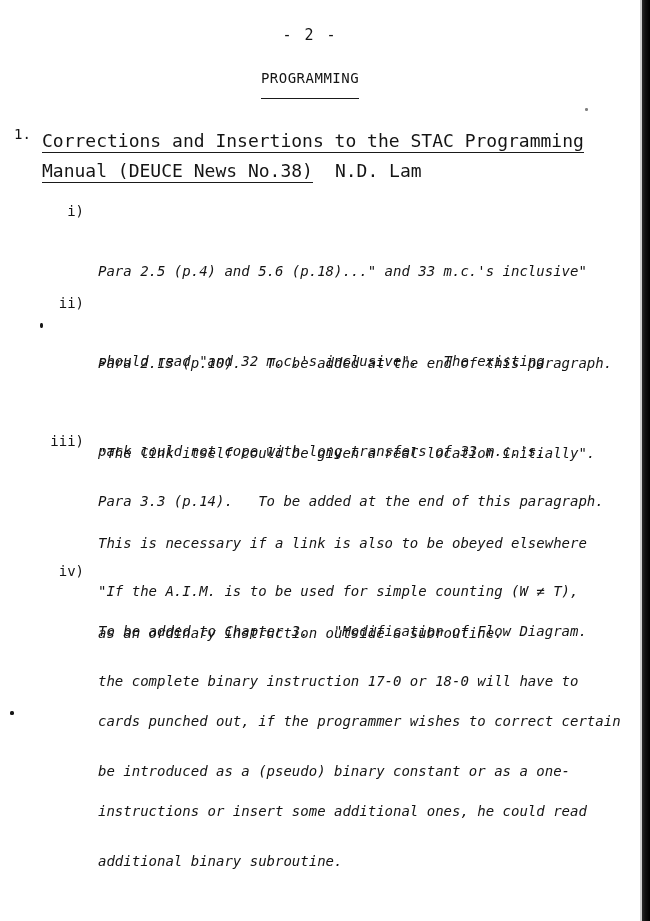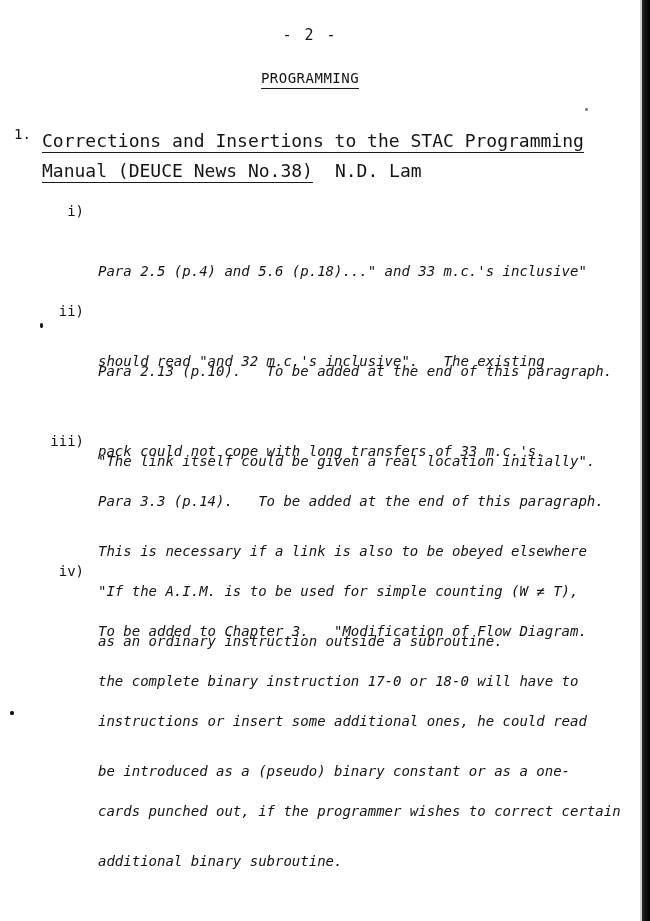--- a/index.html
+++ b/index.html
@@ -59,21 +59,21 @@
     position: absolute;
     top: 70px;
     left: 0;
     width: 620px;
     text-align: center;
     font-size: 14px;
     letter-spacing: .5px;
   }
   .section-heading span {
     border-bottom: 1.6px solid #1a1a1a;
-    padding-bottom: 2px;
+    padding-bottom: 12px;
   }
 
   .item-number {
     position: absolute;
     top: 126px;
     left: 14px;
     font-size: 14px;
   }
   .title-block {
     position: absolute;
@@ -142,21 +142,21 @@
 
   <div class="roman-item" style="top:196px; left:42px;">
     <div class="roman-marker">i)</div>
     <div class="roman-body">
       <div>Para 2.5 (p.4) and 5.6 (p.18)..." and 33 m.c.'s inclusive"</div>
       <div>should read "and 32 m.c.'s inclusive".   The existing</div>
       <div>pack could not cope with long transfers of 33 m.c.'s.</div>
     </div>
   </div>
 
-  <div class="roman-item" style="top:296px; left:42px;">
+  <div class="roman-item" style="top:288px; left:42px;">
     <div class="roman-marker">ii)</div>
     <div class="roman-body">
       <div>Para 2.13 (p.10).   To be added at the end of this paragraph.</div>
       <div>"The link itself could be given a real location initially".</div>
       <div>This is necessary if a link is also to be obeyed elsewhere</div>
       <div>as an ordinary instruction outside a subroutine.</div>
     </div>
   </div>
 
   <div class="roman-item" style="top:426px; left:42px;">
@@ -167,22 +167,22 @@
       <div>the complete binary instruction 17-0 or 18-0 will have to</div>
       <div>be introduced as a (pseudo) binary constant or as a one-</div>
       <div>additional binary subroutine.</div>
     </div>
   </div>
 
   <div class="roman-item" style="top:556px; left:42px;">
     <div class="roman-marker">iv)</div>
     <div class="roman-body">
       <div>To be added to Chapter 3.   "Modification of Flow Diagram.</div>
+      <div>cards punched out, if the programmer wishes to correct certain</div>
       <div>instructions or insert some additional ones, he could read</div>
-      <div>cards punched out, if the programmer wishes to correct certain</div>
       
       
       
       
       
       
       
       
       
     </div>

